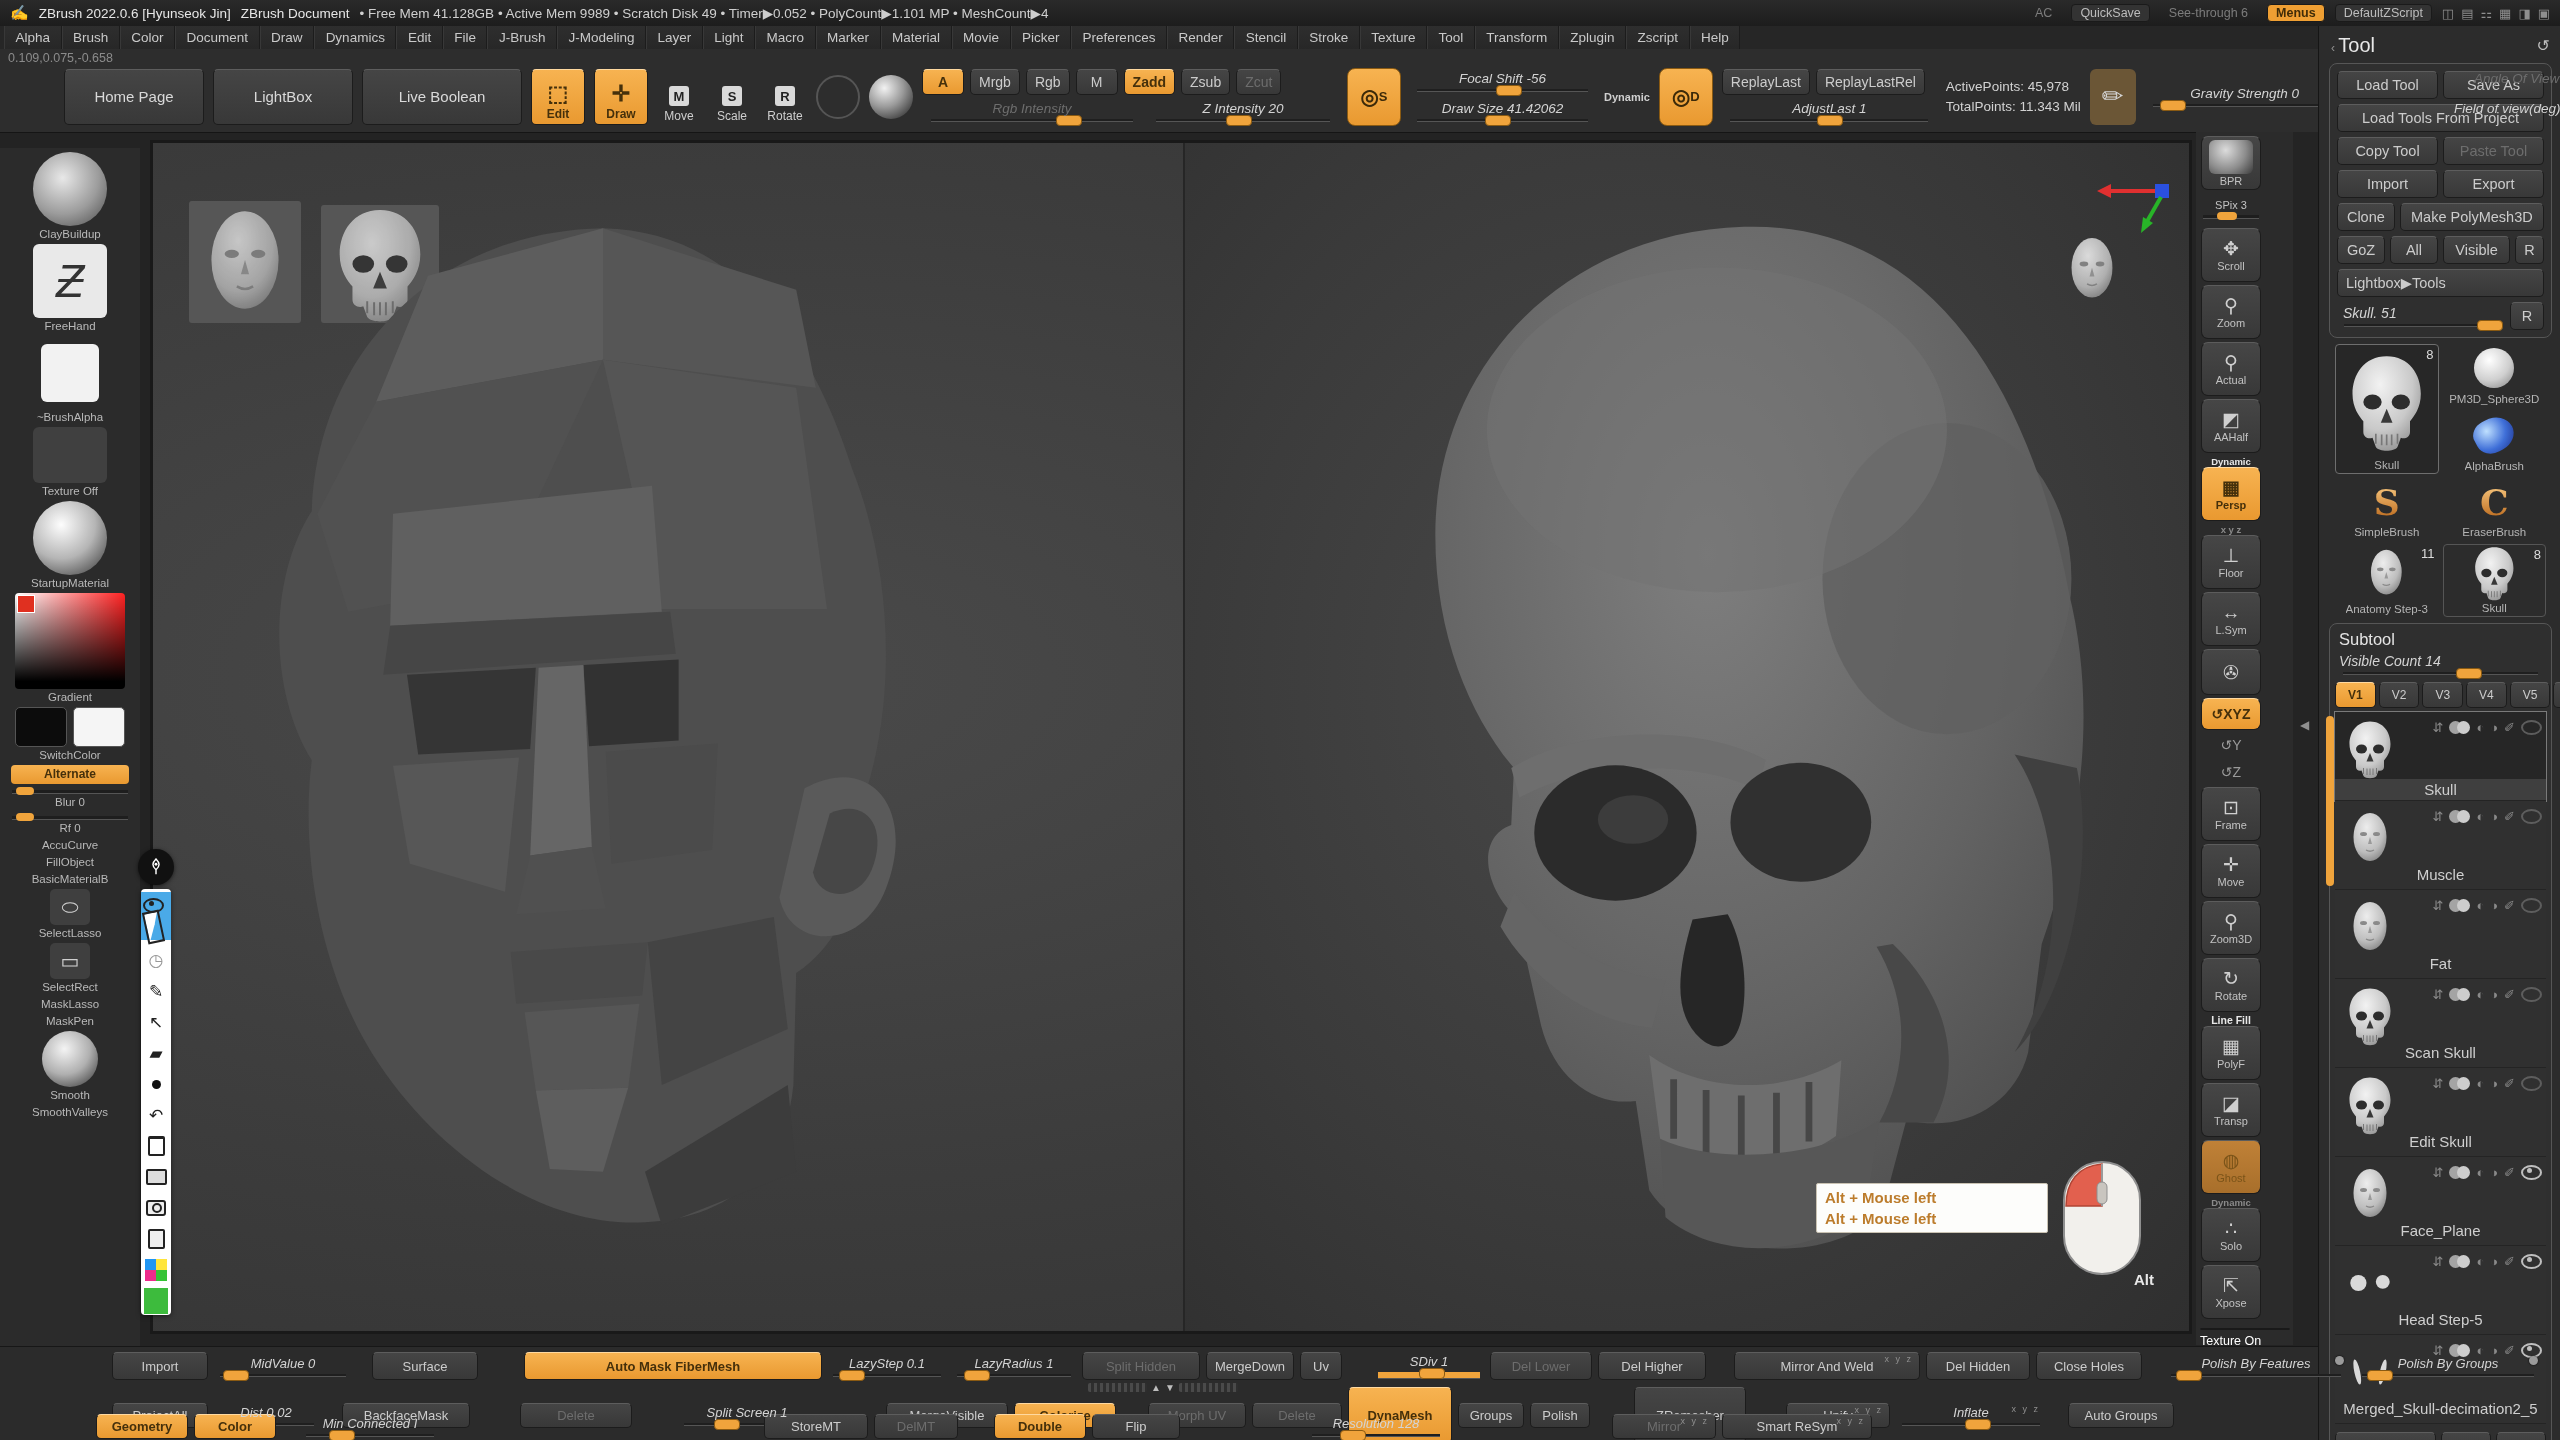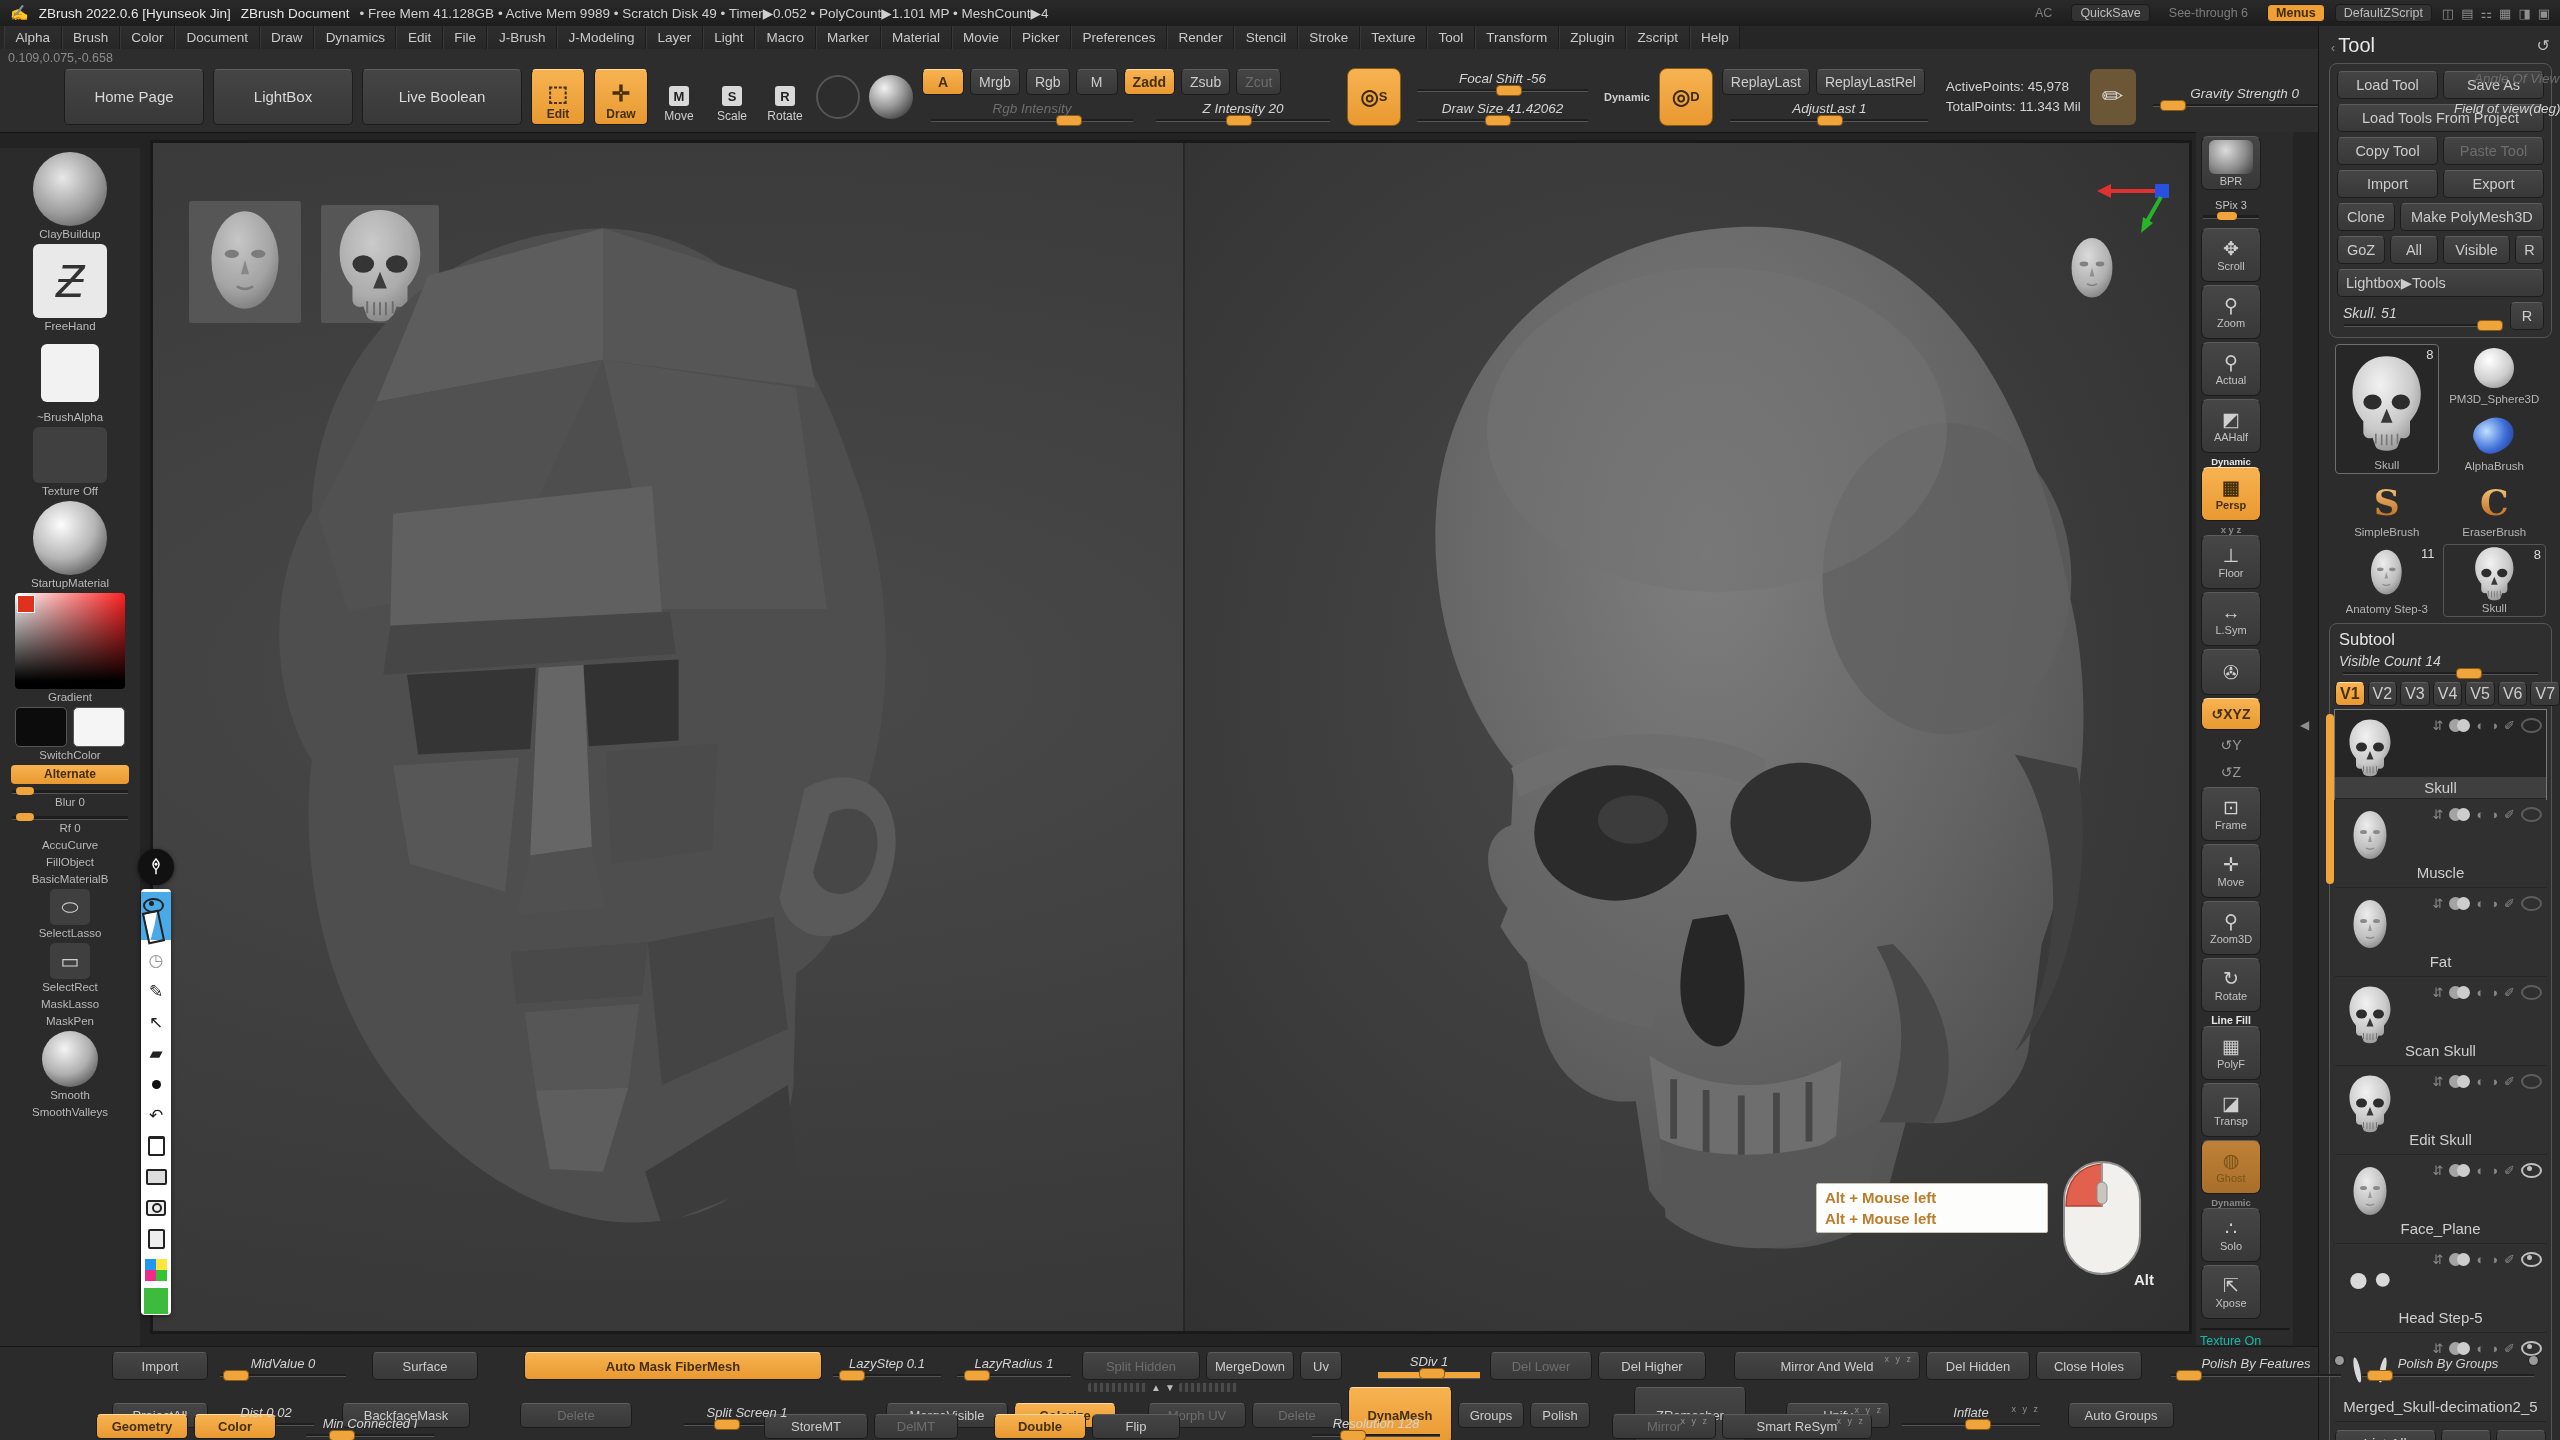--- a/index.html
+++ b/index.html
@@ -148,21 +148,21 @@
   .sh-item.small .sh-glyph{font-size:14px;font-weight:bold;}
   .sh-item.bare .sh-btn{background:transparent;border-color:transparent;height:22px;}
   .sh-item.bare .sh-glyph{font-size:14px;color:#9a9a9a;}
   .sh-item.lockcam .sh-btn{height:44px;}
   .sh-item.sline .sh-btn{background:transparent;border-color:transparent;height:30px;}
   .sh-thumb{width:44px;height:34px;border-radius:6px;background:radial-gradient(circle at 38% 30%,#dcdcdc,#8d8d8d 55%,#3a3a3a);}
   .sh-slider{width:56px;height:3px;background:#1e1e1e;border-bottom:1px solid #555;position:relative;margin-top:3px;}
   .sh-slider i{position:absolute;left:14px;top:-3px;width:20px;height:8px;border-radius:4px;background:#f0a43c;}
   .texbox{width:88px;height:88px;background:#3c3c3c;border:1px solid #191919;border-radius:3px;margin:6px 0 2px;
           position:relative;overflow:hidden;}
-  .dimlabel{font-size:12.5px;color:#14b8a6;margin:2px 0 4px;}
+  .dimlabel{font-size:12.5px;color:#ffffff;margin:2px 0 4px;}
   .maskbox{width:88px;height:64px;font-size:12.5px;}
   .oline{width:88px;height:24px;margin-top:5px;font-size:13px;justify-content:flex-start;padding-left:7px;}
   .shsld{width:88px;font-size:12.5px;margin-top:4px;}
   
   #divider{left:2293px;top:132px;width:25px;height:1213px;background:#242424;}
   #toolpanel{left:2318px;top:26px;width:242px;height:1414px;background:#2c2c2c;border-left:1px solid #151515;
              padding:4px 8px 0 10px;box-sizing:border-box;overflow:hidden;}
   .tp-head{display:flex;align-items:center;justify-content:space-between;font-size:20px;color:#e8e8e8;margin:4px 2px 6px;}
   .tp-head .reset{font-size:16px;color:#bdbdbd;}
   .tp-grid{display:grid;grid-template-columns:1fr 1fr;gap:5px;padding:7px;}
@@ -182,21 +182,21 @@
   .thumb .tname{font-size:11.5px;color:#b5b5b5;max-width:104px;overflow:hidden;white-space:nowrap;line-height:15px;}
   .thumb .ball{width:40px;height:40px;border-radius:50%;background:radial-gradient(circle at 38% 30%,#ffffff,#cfcfcf 55%,#7e7e7e);}
   .thumb .alphaimg{width:40px;height:34px;border-radius:40% 55% 50% 45%;transform:rotate(-28deg);
         background:radial-gradient(circle at 38% 30%,#bfe0ff,#3f6fd8 55%,#1b2e86);}
   .thumb .sglyph{font-size:36px;font-weight:bold;font-family:"DejaVu Serif",serif;
         background:linear-gradient(#ffd28a,#b45f12);-webkit-background-clip:text;background-clip:text;color:transparent;}
   
   .st-head{font-size:16.5px;color:#e4e4e4;margin:2px 0 2px 4px;}
   .st-body{padding:4px 5px 6px;}
   .vtabs{display:flex;gap:3px;margin:5px 0 4px;}
-  .vtab{flex:1;height:24px;font-size:16px;padding:4px;}
+  .vtab{flex:1;height:24px;font-size:12px;padding:12px;}
   .st-rows{position:relative;}
   .st-row{position:relative;height:88px;border-bottom:1px solid #242424;background:#303030;}
   .st-row.sel{background:#262626;outline:1px solid #7a7a7a;}
   .st-row .sthumb{position:absolute;left:6px;top:5px;width:58px;height:64px;display:flex;align-items:center;justify-content:center;}
   .st-row .sthumb svg{height:60px;}
   .st-row .icons{position:absolute;right:4px;top:8px;display:flex;align-items:center;gap:6px;opacity:.85;}
   .mi{font-size:13px;color:#9a9a9a;}
   .mi.dots{display:flex;}
   .mi.dots i{width:13px;height:13px;border-radius:50%;background:#b9b9b9;display:block;}
   .mi.dots i+i{margin-left:-5px;background:#e9e9e9;}

